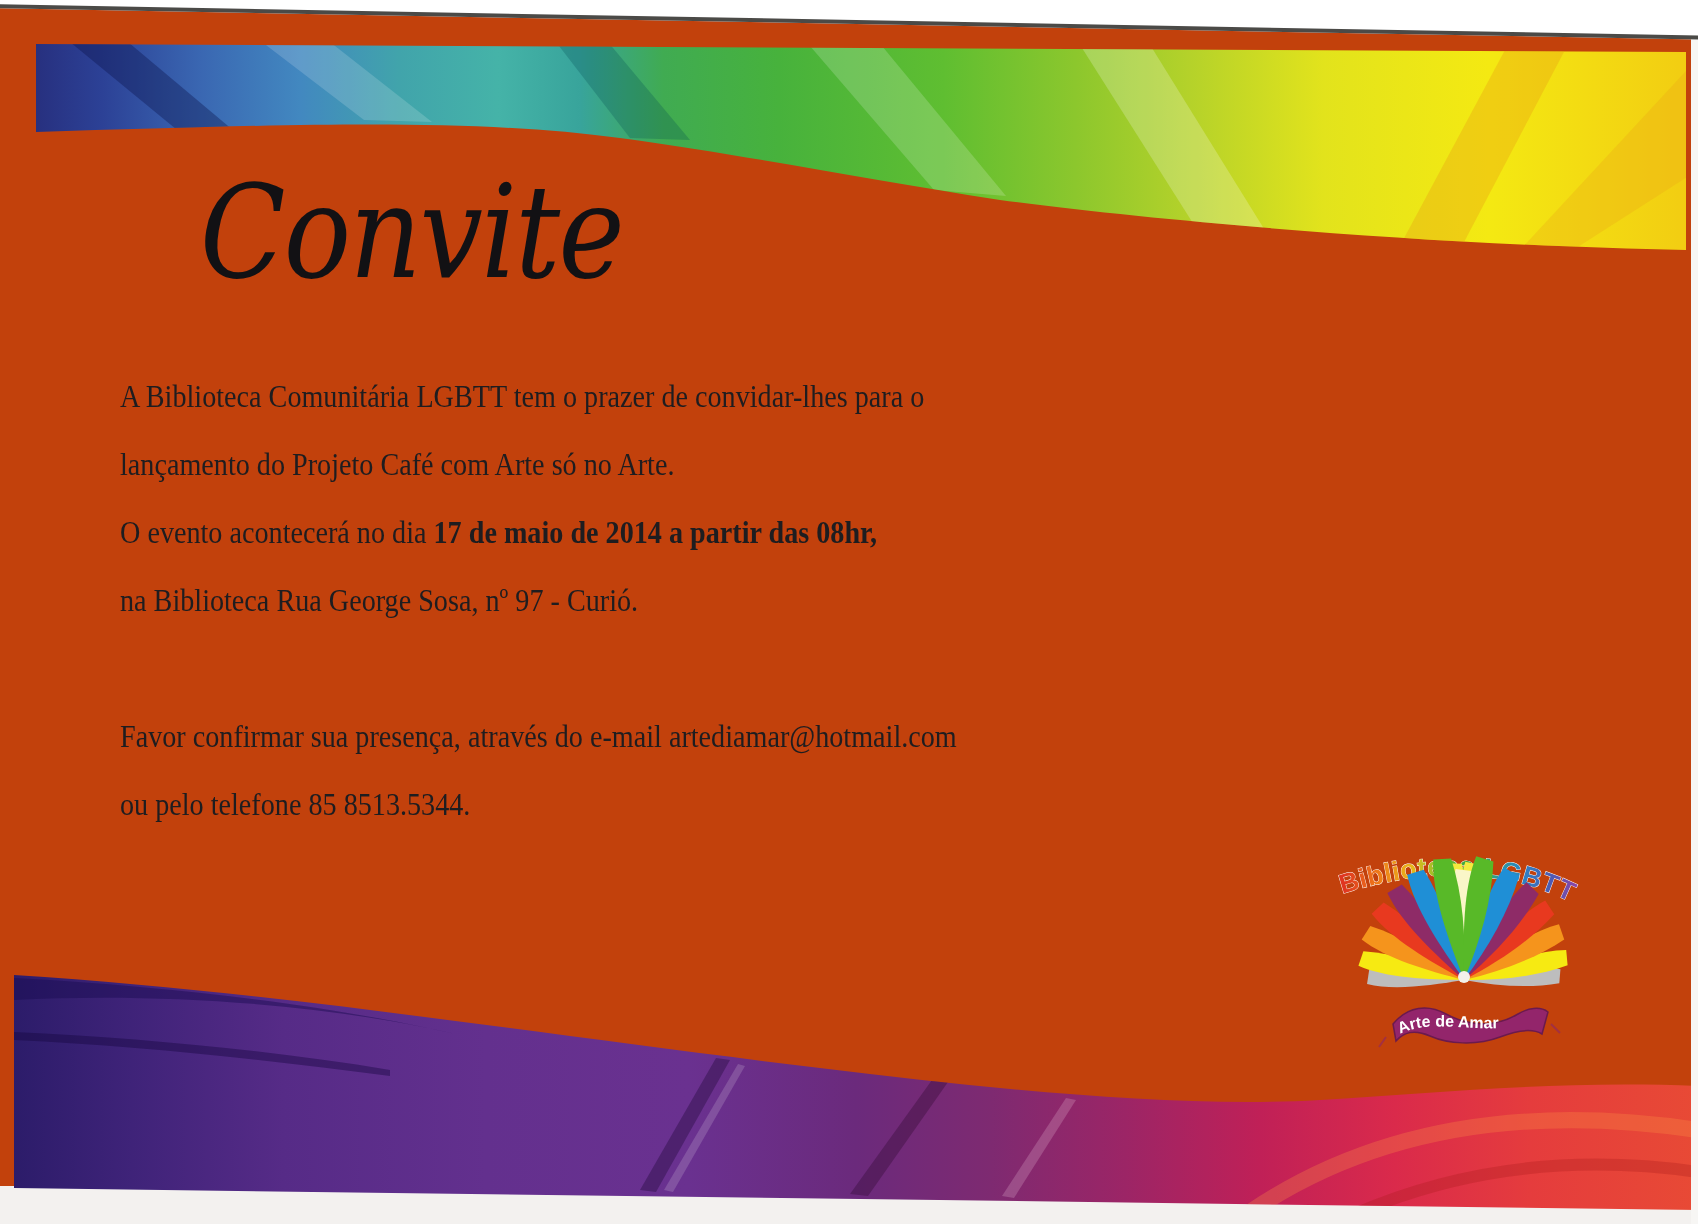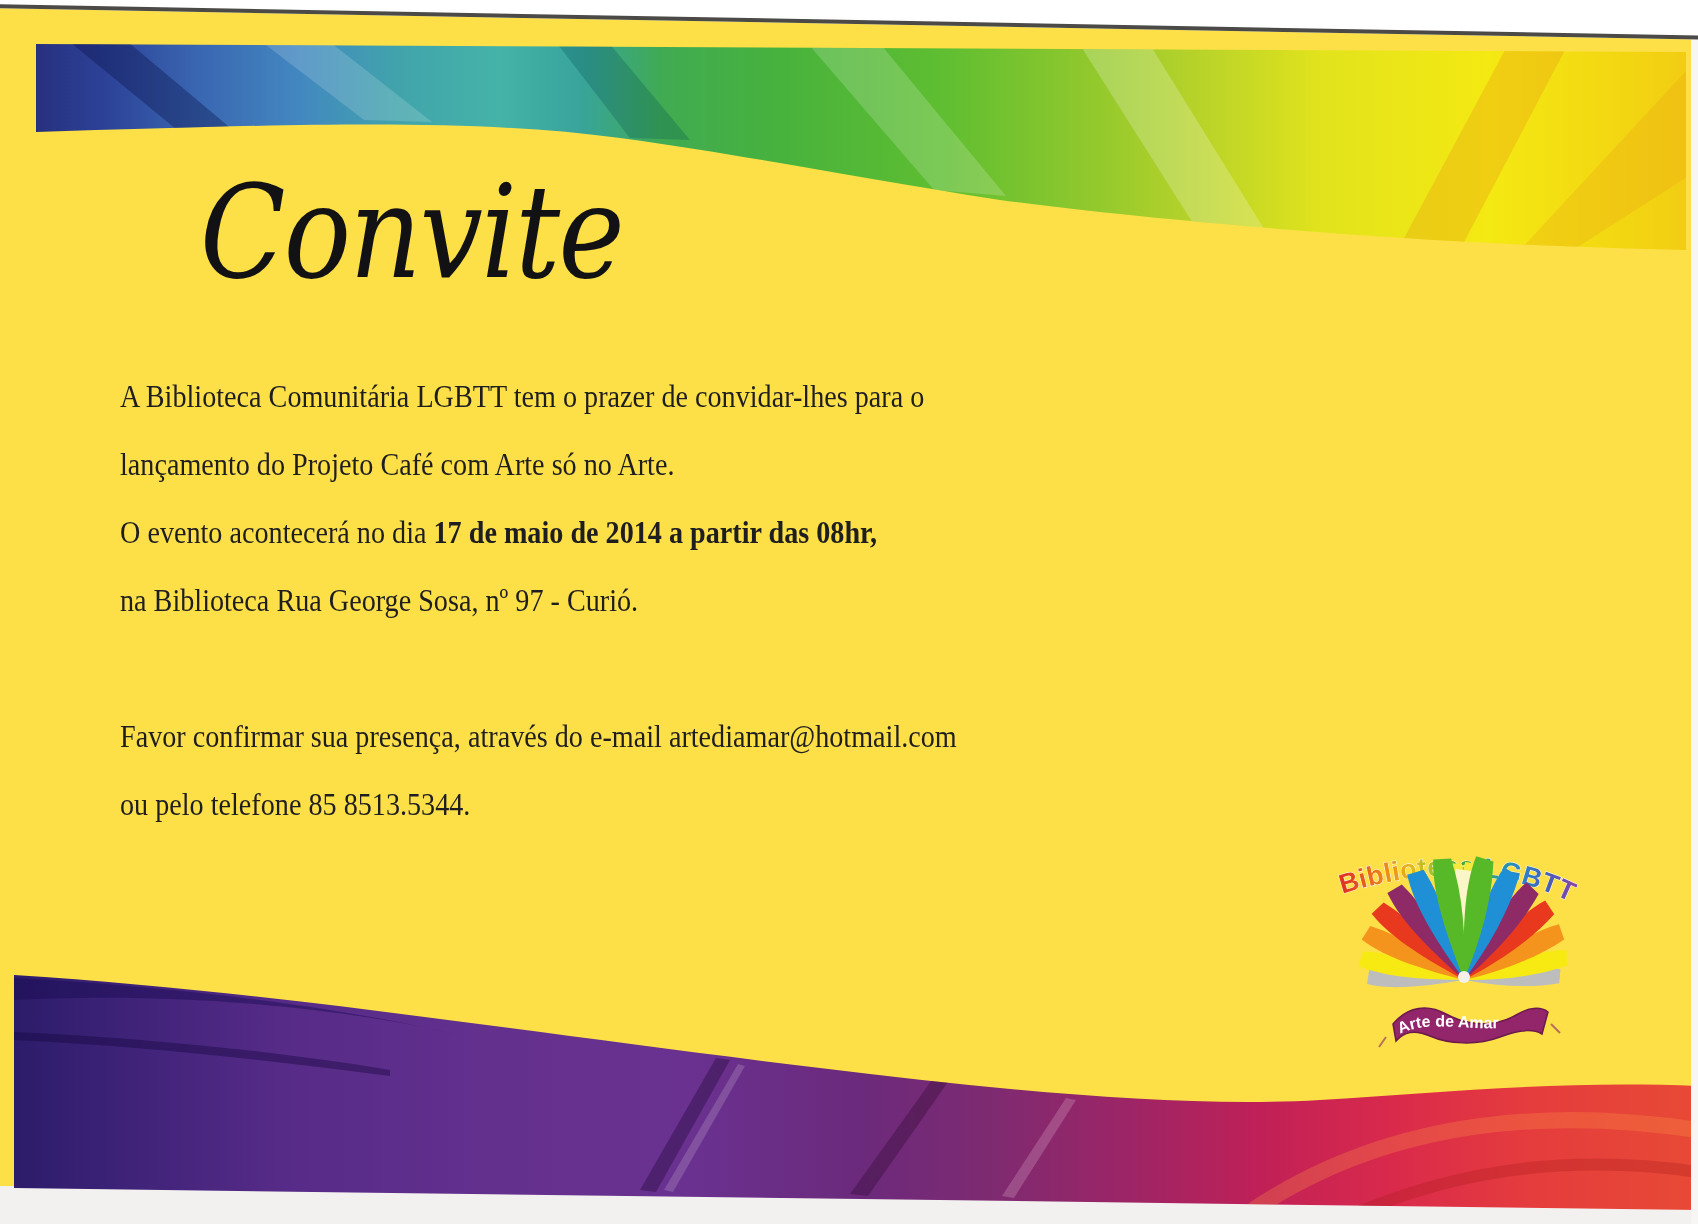--- a/index.html
+++ b/index.html
@@ -1,17 +1,17 @@
 <!DOCTYPE html>
 <html><head>
 <meta charset="utf-8">
 <style>
   html,body{margin:0;padding:0;}
   body{width:1698px;height:1224px;background:#d8d6d2;font-family:"Liberation Serif",serif;}
-  .canvas{position:relative;width:1698px;height:1224px;background:#fde047;overflow:hidden;}
+  .canvas{position:relative;width:1698px;height:1224px;background:#c2410c;overflow:hidden;}
 
   
   .scan-strip{position:absolute;left:-20px;top:-42px;width:1760px;height:46px;background:#ffffff;
               border-bottom:4px solid #4b4a47;transform:rotate(1.05deg);transform-origin:0 100%;z-index:6;}
   .right-edge{position:absolute;right:0;top:0;width:7px;height:100%;background:#f7f6f4;z-index:5;}
   .bottom-strip{position:absolute;left:0;bottom:0;width:100%;height:38px;background:#f3f1ef;z-index:0;}
 
   .band{position:absolute;left:0;z-index:1;}
   .band.top{top:0;}
   .band.bottom{top:940px;}

